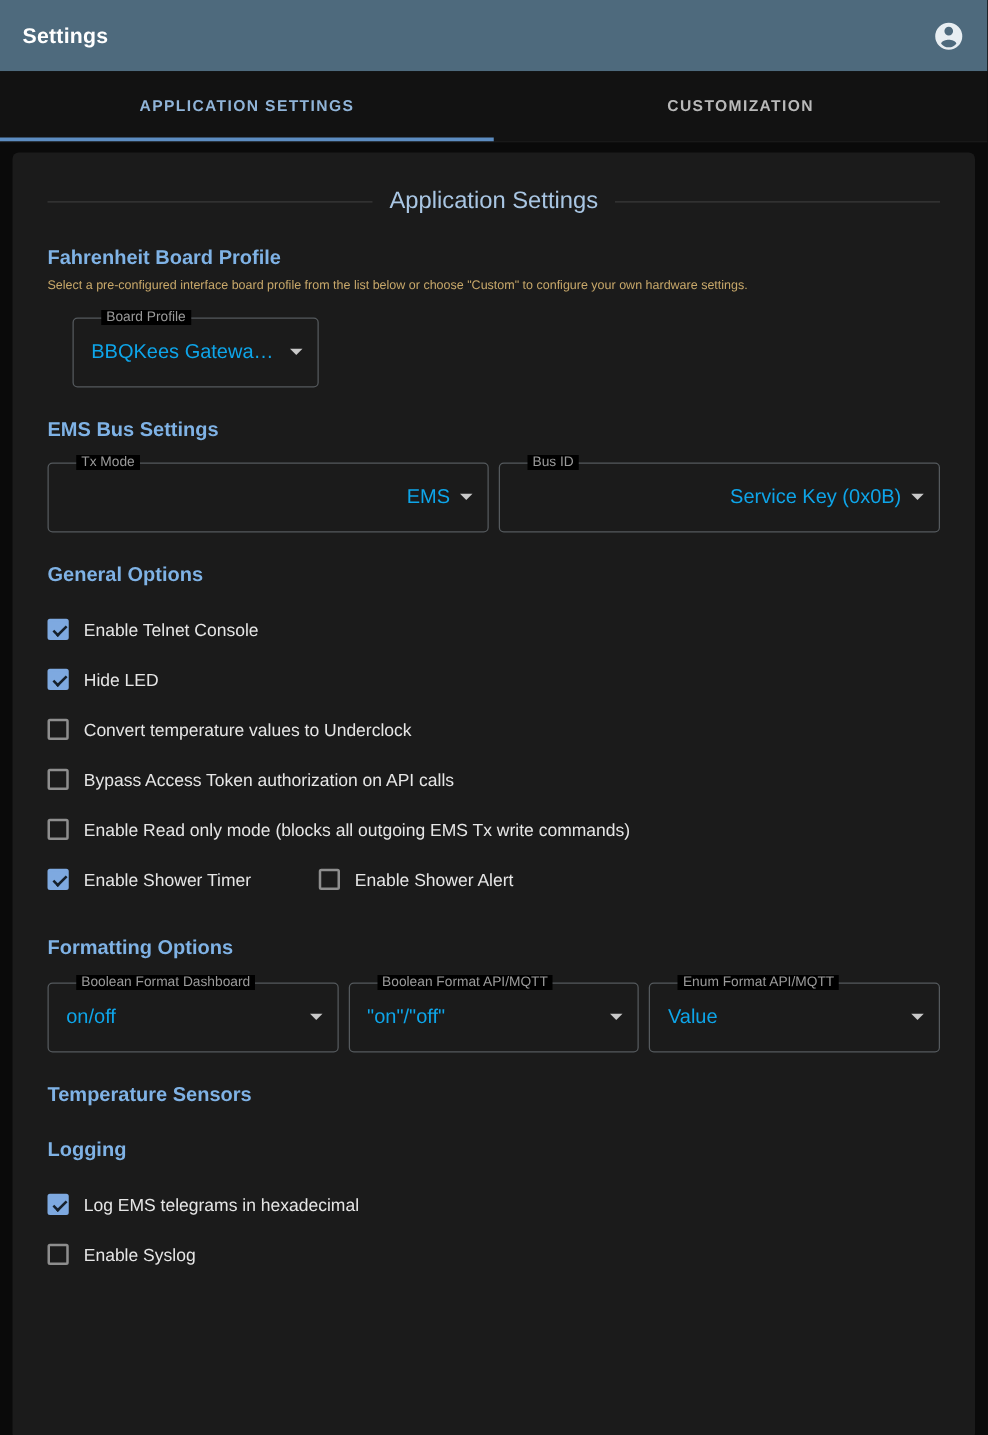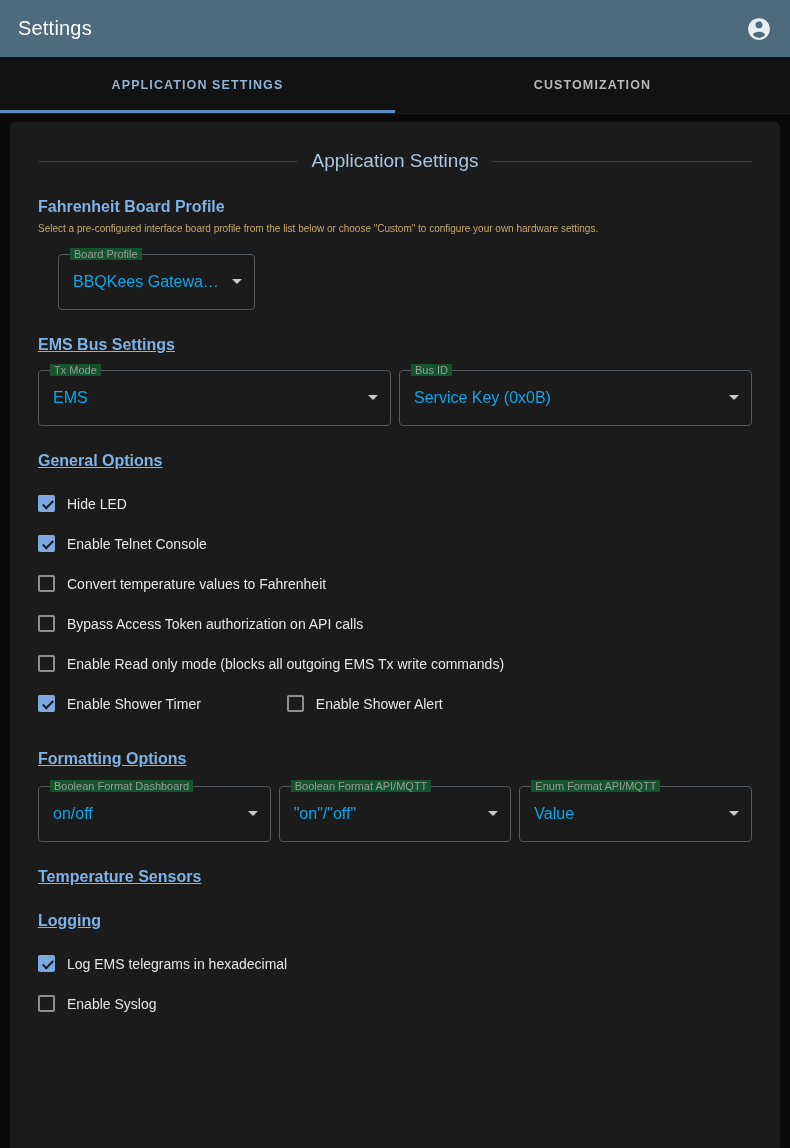--- a/index.html
+++ b/index.html
@@ -18,22 +18,22 @@
   .appbar {
     height: 57px;
     background: #4c6madd;
     background: #4e6a7d;
     display: flex;
     align-items: center;
     justify-content: space-between;
     padding: 0 18px;
   }
   .appbar-title {
-    font-size: 20px;
-    font-weight: normal;
+    font-size: 17px;
+    font-weight: bold;
     color: #ffffff;
     letter-spacing: 0.2px;
   }
   .avatar-icon {
     width: 26px; height: 26px;
     display: flex; align-items: center; justify-content: center;
     color: #e8eef2;
   }
 
   
@@ -95,21 +95,21 @@
     font-weight: normal;
     white-space: nowrap;
   }
 
   .section-title {
     color: #7fb2e5;
     font-size: 16px;
     font-weight: bold;
     margin: 0 0 6px 8px;
   }
-  .section-title.sp { margin-top: 26px; text-decoration: underline; }
+  .section-title.sp { margin-top: 26px; }
 
   .helper {
     color: #c8a86a;
     font-size: 10px;
     line-height: 1.35;
     margin: 0 0 14px 8px;
     max-width: 715px;
   }
 
   
@@ -120,22 +120,22 @@
     height: 56px;
     display: flex;
     align-items: center;
     padding: 0 12px 0 14px;
     background: transparent;
     cursor: pointer;
   }
   .field .legend {
     position: absolute;
     top: -7px;
-    left: 11px;
-    background: #14532d;
+    left: 22px;
+    background: #000000;
     padding: 0 4px;
     font-size: 11px;
     color: #9a9a9a;
     white-space: nowrap;
   }
   .field .value {
     flex: 1;
     font-size: 16px;
     color: #0ea5e9;
     white-space: nowrap;
@@ -148,20 +148,21 @@
     border-right: 5px solid transparent;
     border-top: 5px solid #c9c9c9;
     margin-left: 8px;
     flex: none;
   }
 
   .row-fields {
     display: flex;
     gap: 8px;
     margin: 16px 8px 4px 8px;
+    text-align: right;
   }
   .row-fields .field { flex: 1; }
 
   .field-board {
     width: 197px;
     margin: 18px 0 0 28px;
   }
 
   .fmt-row {
     display: flex;
@@ -204,21 +205,21 @@
     width: 4px; height: 9px;
     border: solid #16202b;
     border-width: 0 2.2px 2.2px 0;
     transform: rotate(45deg);
   }
   .check-label {
     font-size: 14px;
     color: #e6e6e6;
     white-space: nowrap;
   }
-  .pair { margin-left: 72px; }
+  .pair { margin-left: 40px; }
 </style>
 </head>
 <body>
 
 <div class="appbar">
   <div class="appbar-title">Settings</div>
   <div class="avatar-icon">
     <svg width="26" height="26" viewBox="0 0 24 24" fill="currentColor" aria-hidden="true">
       <path d="M12 2a10 10 0 100 20 10 10 0 000-20zm0 3a3.2 3.2 0 110 6.4A3.2 3.2 0 0112 5zm0 15.2a7.2 7.2 0 01-5.6-2.7c.03-1.86 3.73-2.88 5.6-2.88 1.86 0 5.57 1.02 5.6 2.88A7.2 7.2 0 0112 20.2z"></path>
     </svg>
@@ -265,36 +266,36 @@
         <span class="caret"></span>
       </div>
     </div>
 
     <div class="section-title sp">General Options</div>
     <div class="checks">
 
       <div class="check-row">
         <div class="check">
           <span class="box checked"></span>
+          <span class="check-label">Enable Telnet Console</span>
+        </div>
+      </div>
+
+      <div class="check-row">
+        <div class="check">
+          <span class="box checked"></span>
           <span class="check-label">Hide LED</span>
         </div>
       </div>
 
-      <div class="check-row">
-        <div class="check">
-          <span class="box checked"></span>
-          <span class="check-label">Enable Telnet Console</span>
-        </div>
-      </div>
-
-
-      <div class="check-row">
-        <div class="check">
-          <span class="box"></span>
-          <span class="check-label">Convert temperature values to Fahrenheit</span>
+
+      <div class="check-row">
+        <div class="check">
+          <span class="box"></span>
+          <span class="check-label">Convert temperature values to Underclock</span>
         </div>
       </div>
 
       <div class="check-row">
         <div class="check">
           <span class="box"></span>
           <span class="check-label">Bypass Access Token authorization on API calls</span>
         </div>
       </div>
 

